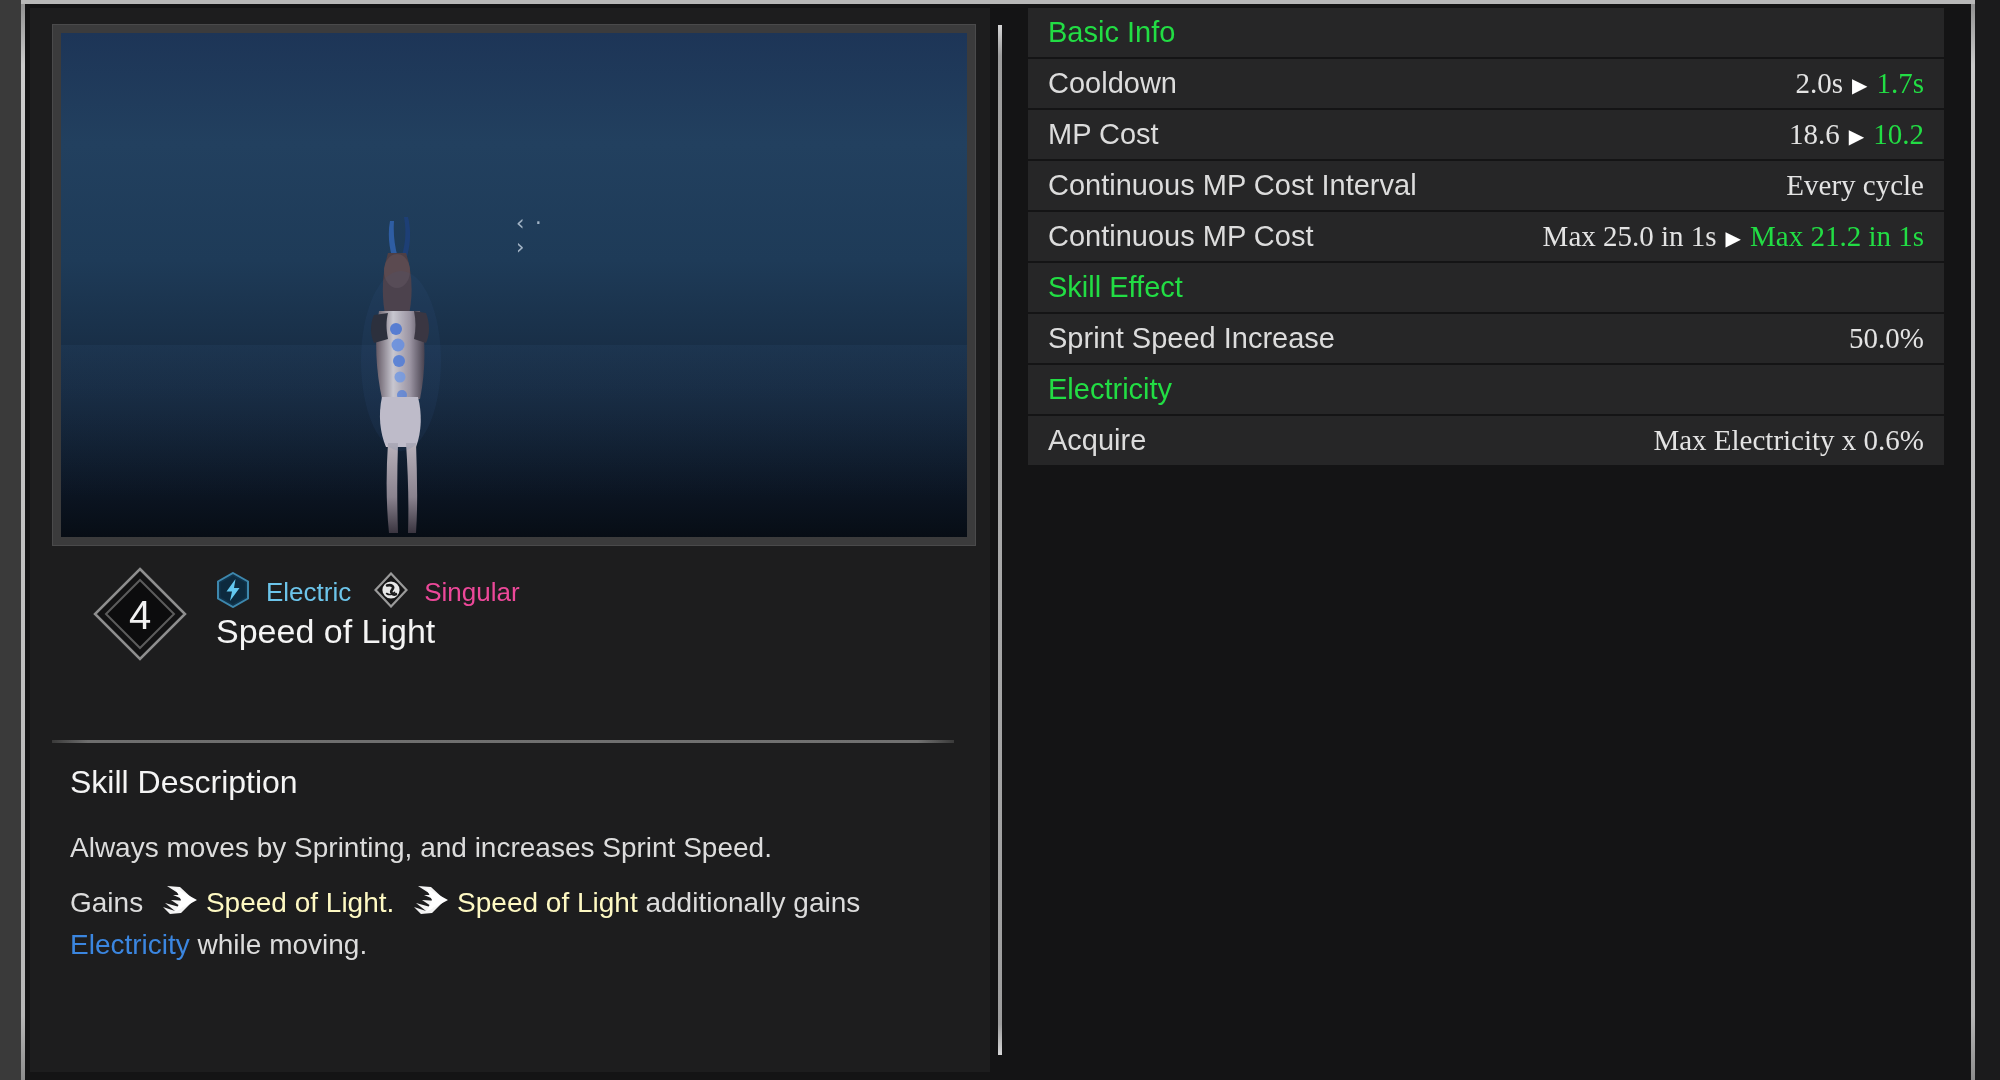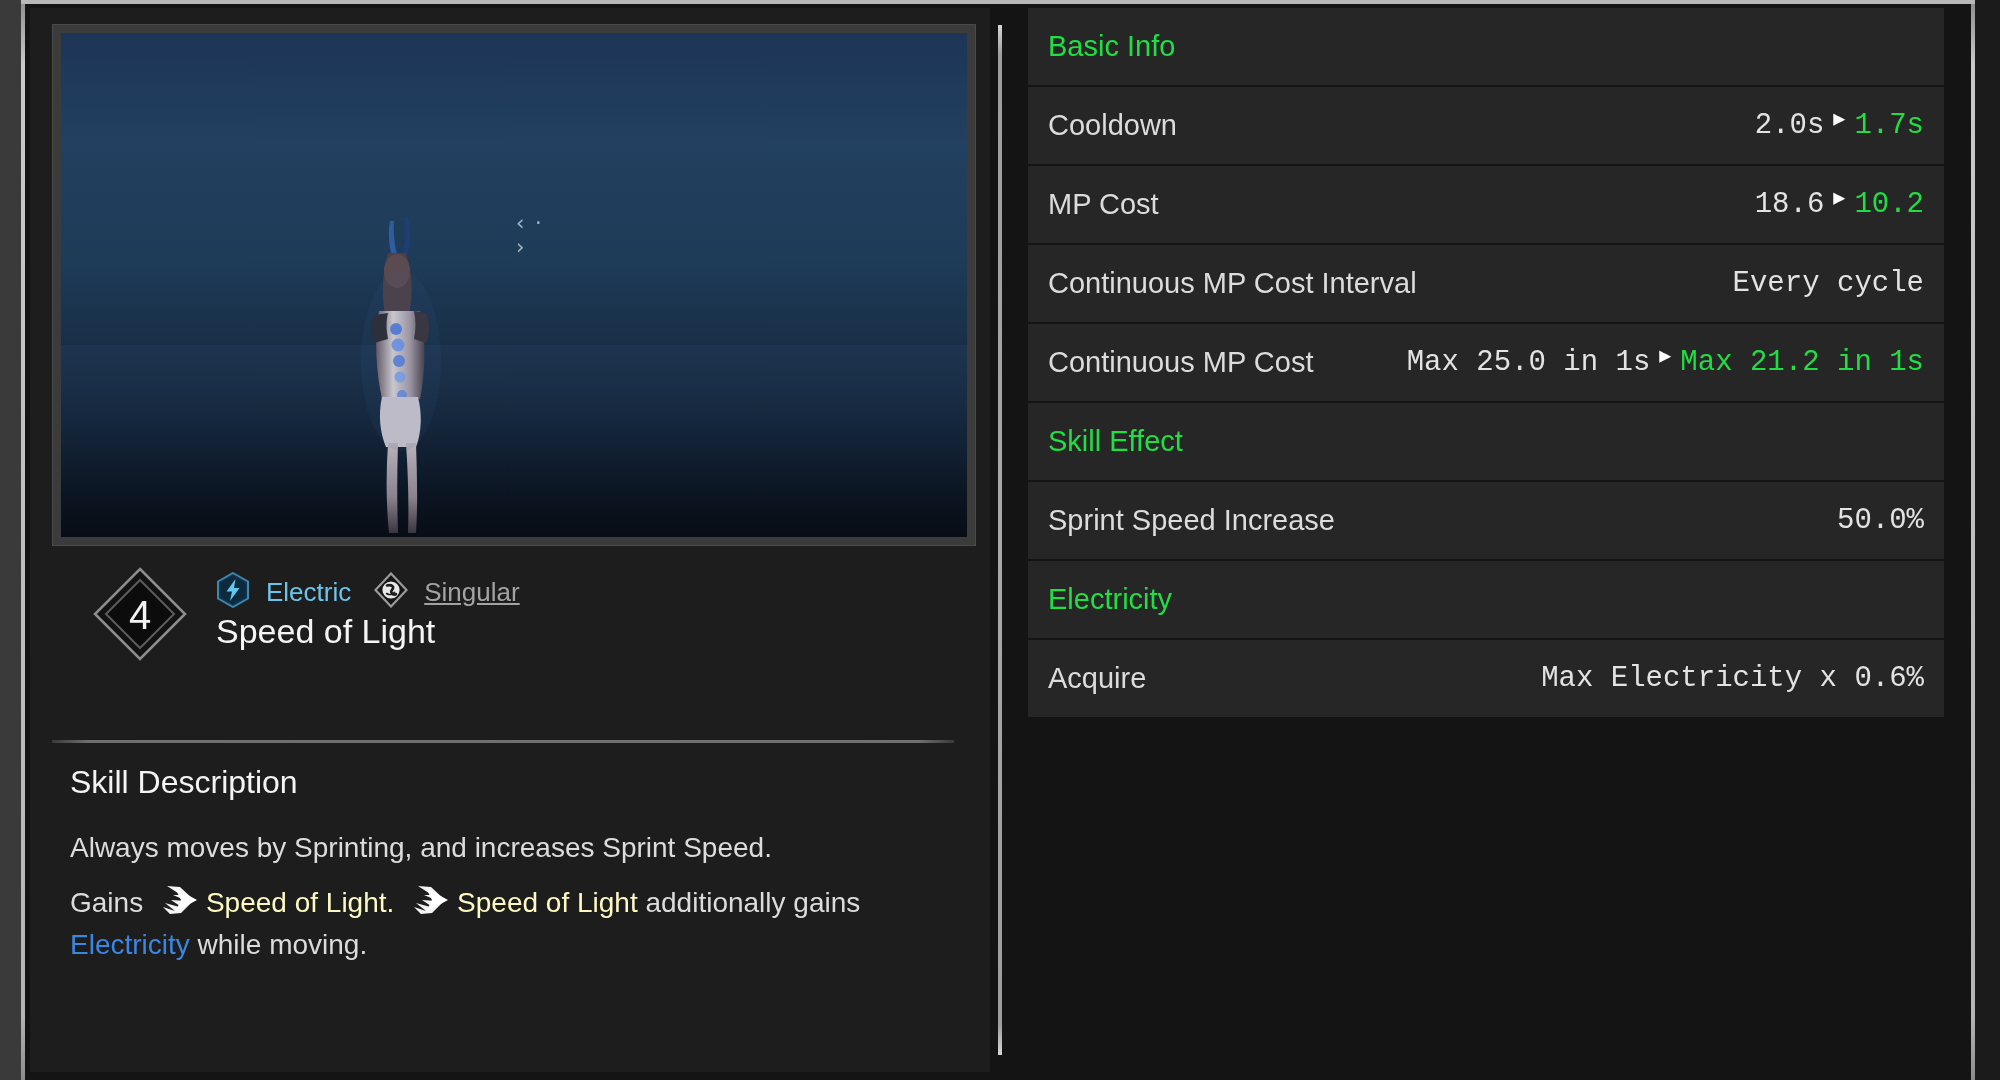--- a/index.html
+++ b/index.html
@@ -195,21 +195,21 @@
     align-items: flex-end;
     gap: 16px;
     margin-right: 14px;
   }
   .tag-label {
     font-size: 26px;
     font-family: "Liberation Sans", sans-serif;
     white-space: nowrap;
   }
   .tag-label.electric { color: #6cc4ea; }
-  .tag-label.singular { color: #a3a3a3; text-decoration: underline; }
+  .tag-label.singular { color: #ec4899; }
 
   .skill-title {
     position: absolute;
     left: 140px;
     top: 46px;
     font-size: 34px;
     color: #f4f4f4;
     font-family: "Liberation Sans", sans-serif;
     white-space: nowrap;
   }
@@ -256,21 +256,21 @@
     position: absolute;
     left: 1028px;
     top: 8px;
     width: 916px;
     height: 1064px;
     z-index: 10;
   }
 
   .stat-row {
     position: relative;
-    height: 77px;
+    height: 49px;
     background: #262627;
     margin-bottom: 2px;
     display: flex;
     align-items: center;
     justify-content: space-between;
     padding: 0 20px 0 20px;
     box-sizing: border-box;
   }
   .stat-row.section {
     background: #262627;
@@ -280,24 +280,24 @@
     color: #dcdcdc;
     font-family: "Liberation Sans", sans-serif;
     white-space: nowrap;
   }
   .stat-row.section .stat-label {
     color: #22dd44;
   }
   .stat-value {
     font-size: 29px;
     color: #e3e3e3;
-    font-family: Liberation Mono, monospace;
+    font-family: Liberation Serif, serif;
     white-space: nowrap;
     display: flex;
-    align-items: flex-start;
+    align-items: center;
     gap: 9px;
   }
   .val-new { color: #22dd44; }
   .val-arrow {
     color: #ffffff;
     font-size: 20px;
     line-height: 1;
     position: relative;
     top: 1px;
   }

